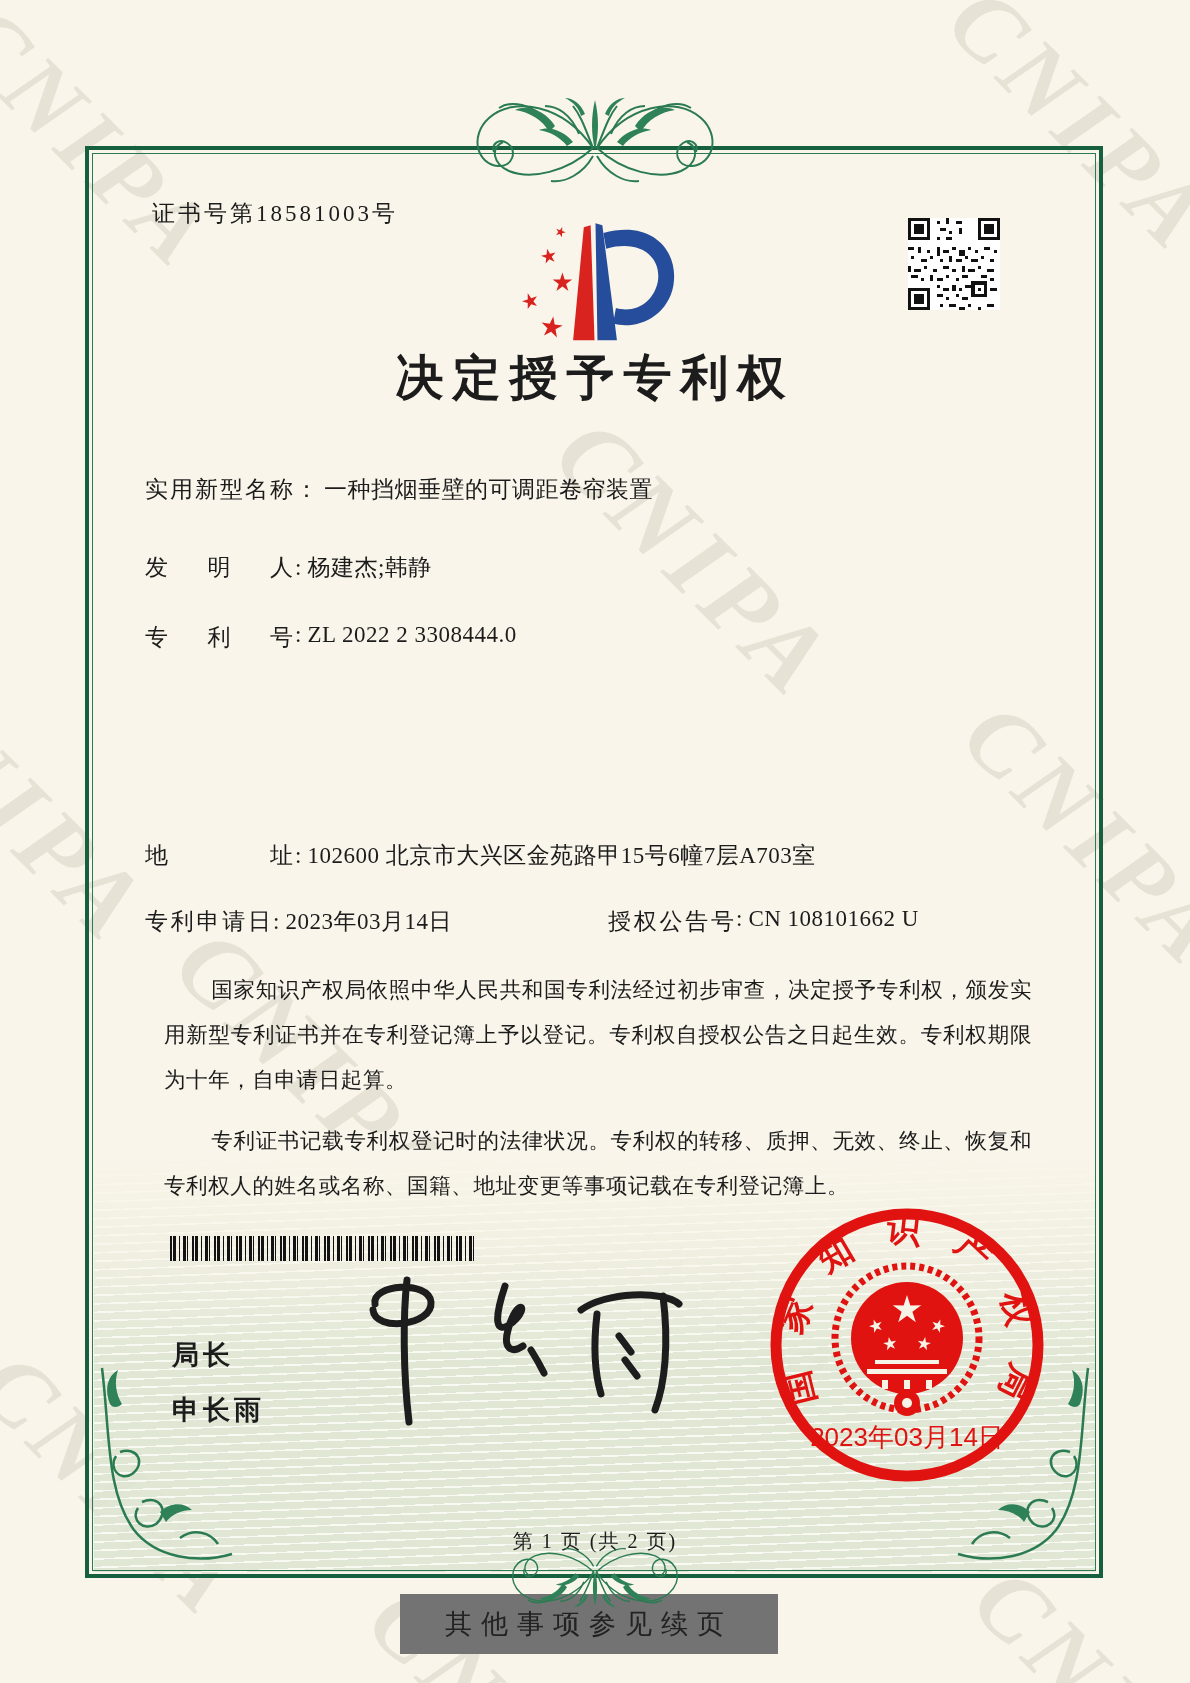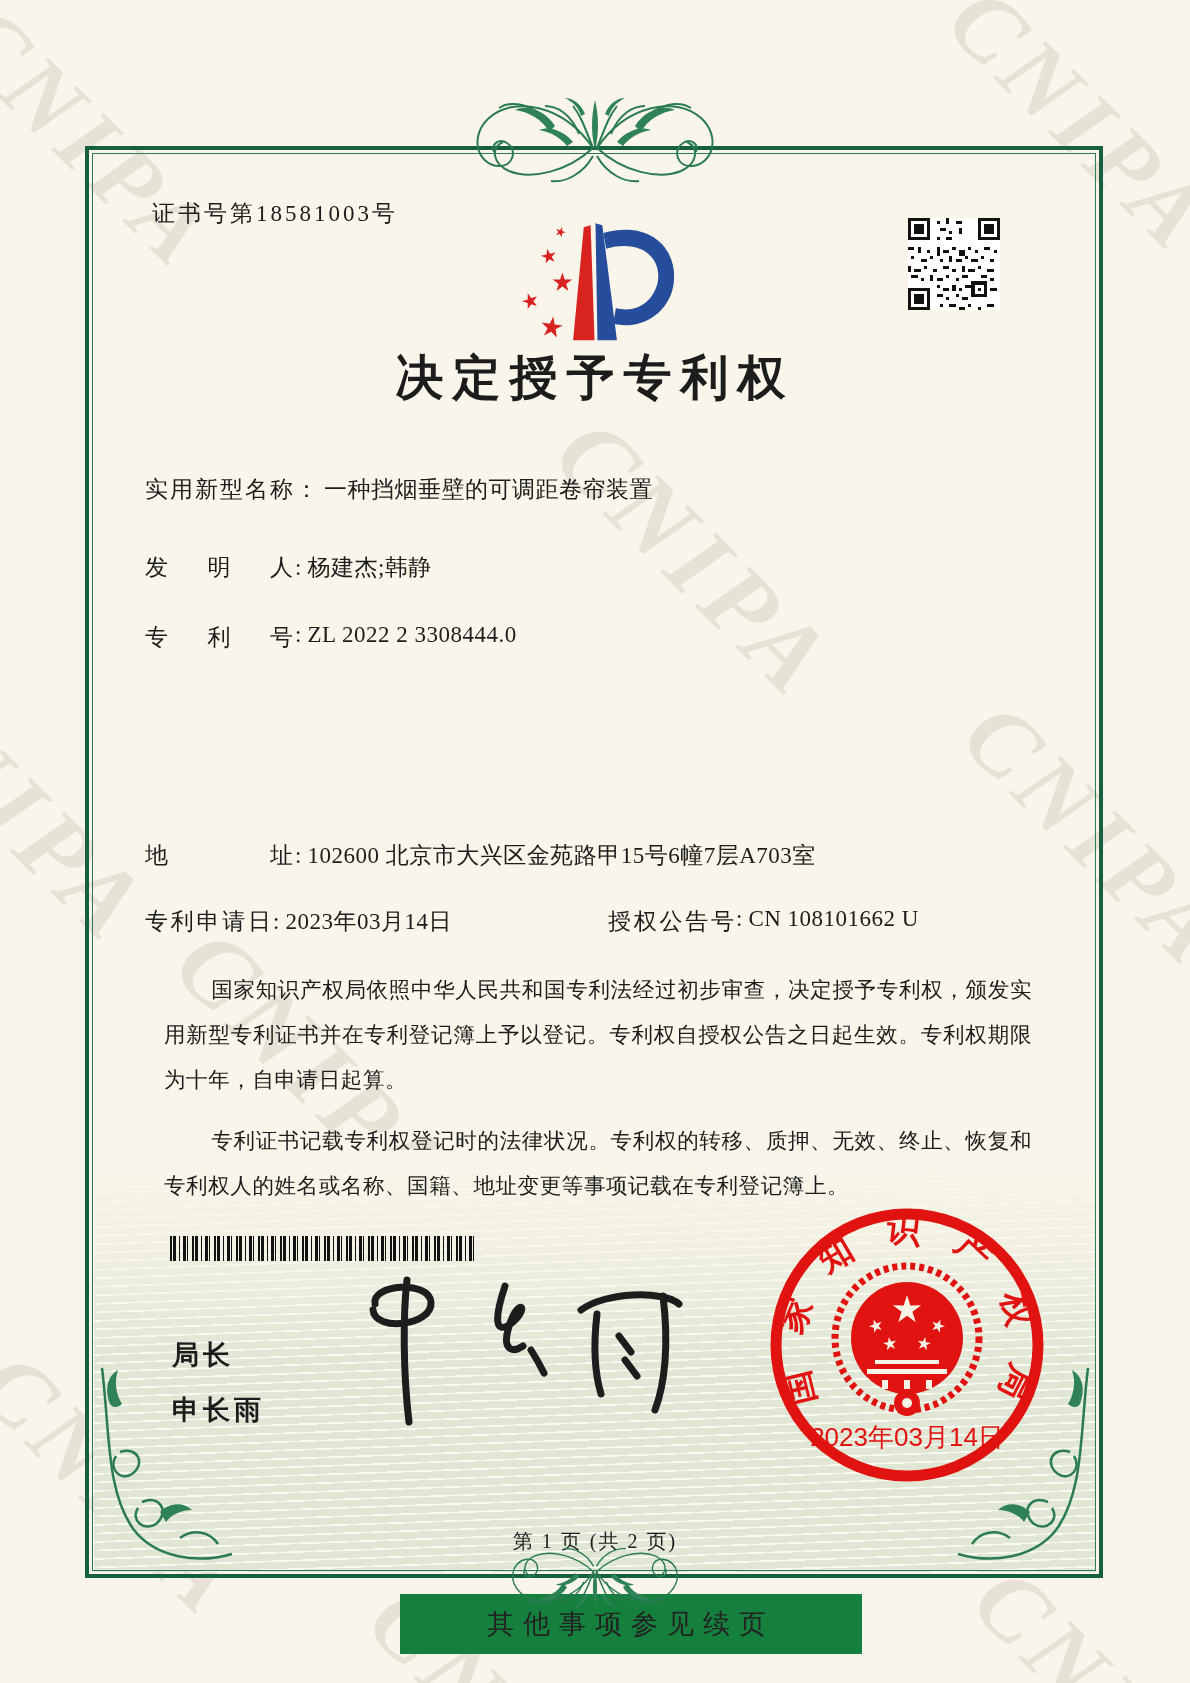--- a/index.html
+++ b/index.html
@@ -48,21 +48,21 @@
         #121212 3px 6px,transparent 6px 9px,
         #121212 9px 10px,transparent 10px 13px,
         #121212 13px 16px,transparent 16px 17px,
         #121212 17px 18px,transparent 18px 22px);}
 
   .sig-title{position:absolute;left:172px;top:1337px;font:700 27px "Liberation Sans","DejaVu Sans",sans-serif;letter-spacing:4px;}
   .sig-name{position:absolute;left:172px;top:1392px;font:700 27px "Liberation Sans","DejaVu Sans",sans-serif;letter-spacing:4px;}
 
   .footer-page{position:absolute;left:0;top:1528px;width:100%;text-align:center;font-size:20px;letter-spacing:2px;}
 
-  .cont-box{position:absolute;left:400px;top:1594px;width:462px;height:60px;background:#15803d;
+  .cont-box{position:absolute;left:400px;top:1594px;width:378px;height:60px;background:#737373;
       display:flex;align-items:center;justify-content:center;z-index:3;}
   .cont-box span{font-size:27px;letter-spacing:9px;color:#222;}
 
   svg{display:block;}
 </style>
 </head>
 <body>
 
 <span class="wm" style="left:8px;top:-18px;">CNIPA</span>
 <span class="wm" style="left:1005px;top:-35px;">CNIPA</span>

